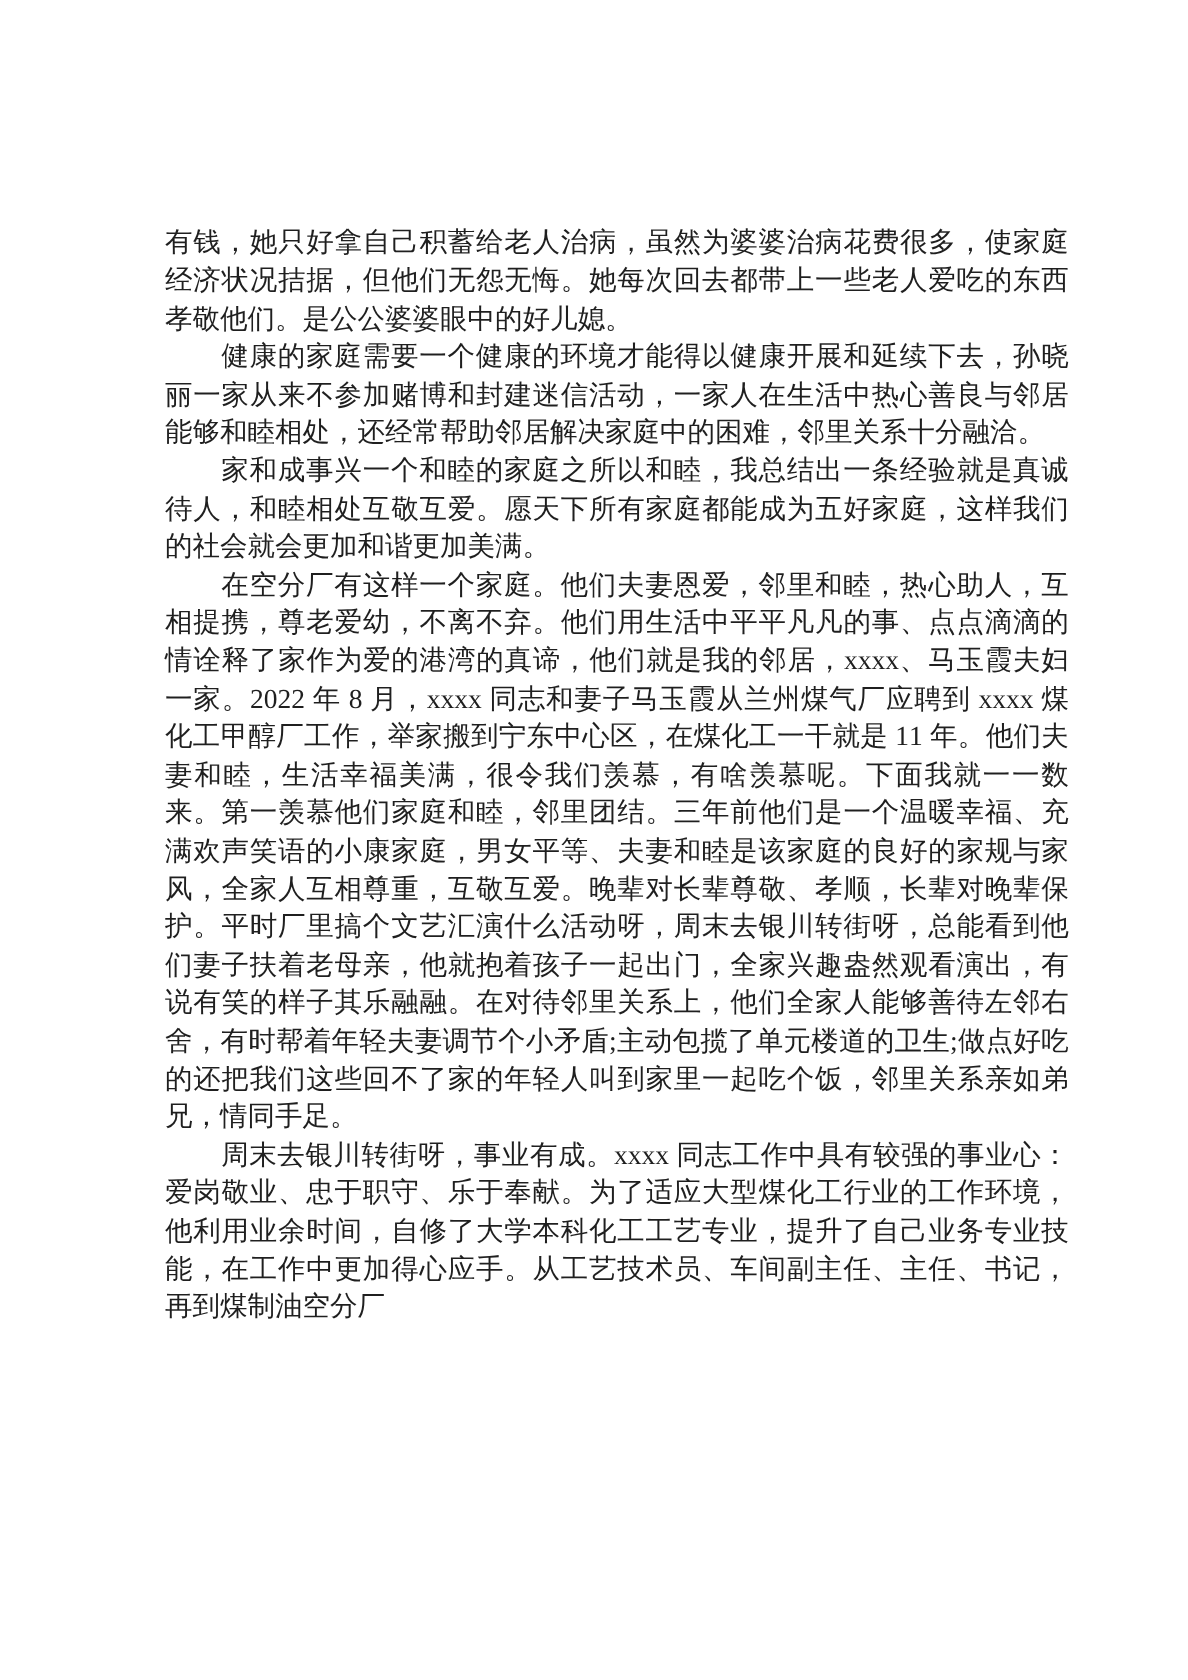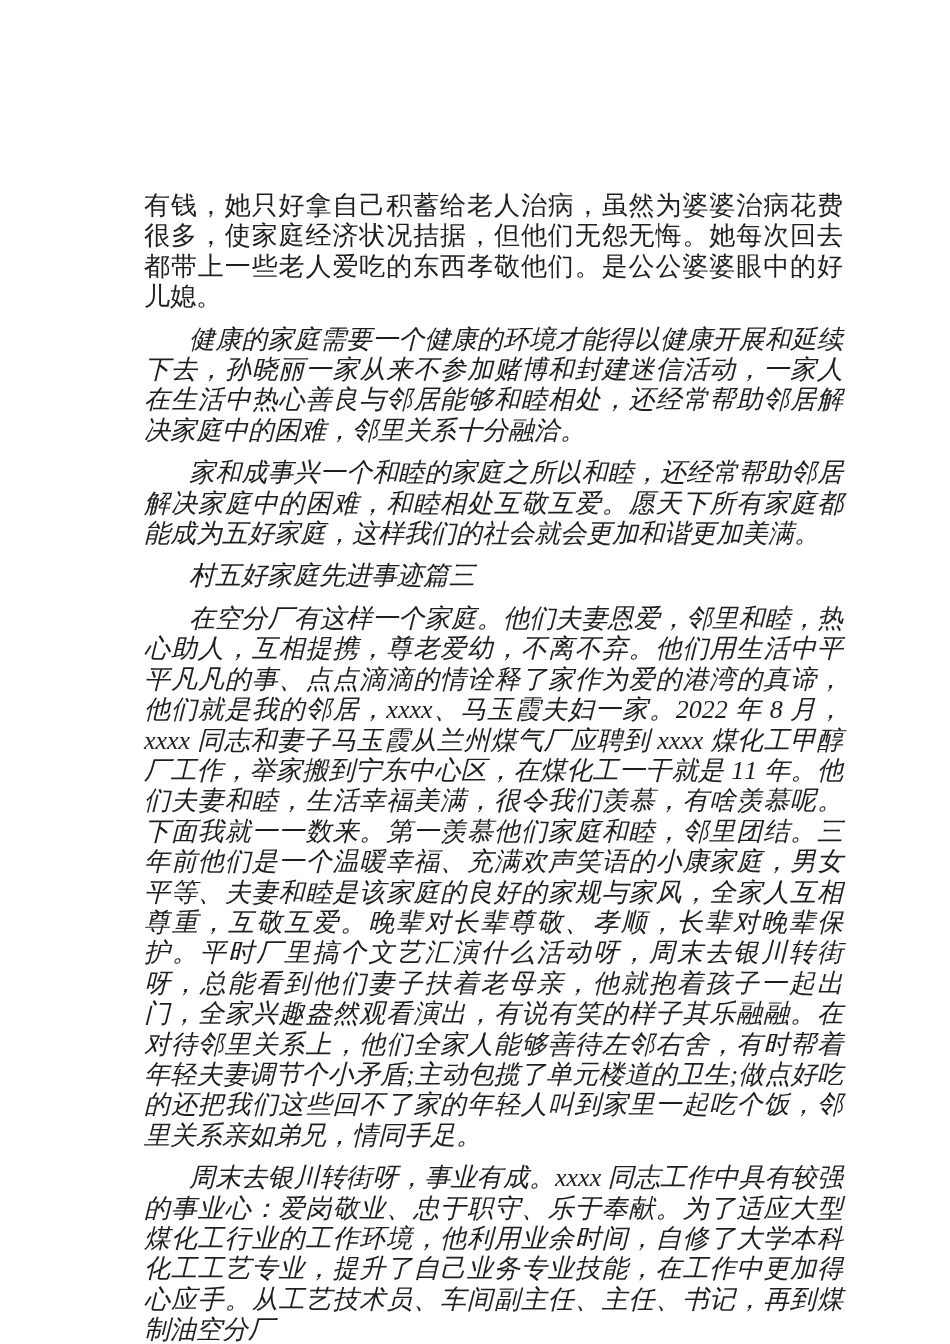--- a/index.html
+++ b/index.html
@@ -15,42 +15,40 @@
     overflow: hidden;
     font-family: "Liberation Serif", "DejaVu Serif", serif;
   }
   .text-block {
     position: absolute;
     left: 132px;
     top: 179px;
     width: 723px;
   }
   .para {
-    margin: 12px;
+    margin: 0;
     padding: 0;
-    font-size: 26px;
+    font-size: 22px;
     line-height: 30.4px;
     color: #1f1f1f;
     text-align: justify;
     text-align-last: left;
     text-justify: inter-character;
     font-kerning: none;
     word-break: normal;
     overflow-wrap: break-word;
   }
   .para.indent {
     text-indent: 45px;
-    font-style: italic;
   }
 </style>
 </head>
 <body>
 
 <div class="page">
   <div class="text-block">
       <p class="para">有钱，她只好拿自己积蓄给老人治病，虽然为婆婆治病花费很多，使家庭经济状况拮据，但他们无怨无悔。她每次回去都带上一些老人爱吃的东西孝敬他们。是公公婆婆眼中的好儿媳。</p>
       <p class="para indent">健康的家庭需要一个健康的环境才能得以健康开展和延续下去，孙晓丽一家从来不参加赌博和封建迷信活动，一家人在生活中热心善良与邻居能够和睦相处，还经常帮助邻居解决家庭中的困难，邻里关系十分融洽。</p>
-      <p class="para indent">家和成事兴一个和睦的家庭之所以和睦，还经常帮助邻居解决家庭中的困难，和睦相处互敬互爱。愿天下所有家庭都能成为五好家庭，这样我们的社会就会更加和谐更加美满。</p>
-      <p class="para indent">村五好家庭先进事迹篇三</p>
+      <p class="para indent">家和成事兴一个和睦的家庭之所以和睦，我总结出一条经验就是真诚待人，和睦相处互敬互爱。愿天下所有家庭都能成为五好家庭，这样我们的社会就会更加和谐更加美满。</p>
       <p class="para indent">在空分厂有这样一个家庭。他们夫妻恩爱，邻里和睦，热心助人，互相提携，尊老爱幼，不离不弃。他们用生活中平平凡凡的事、点点滴滴的情诠释了家作为爱的港湾的真谛，他们就是我的邻居，xxxx、马玉霞夫妇一家。2022 年 8 月，xxxx 同志和妻子马玉霞从兰州煤气厂应聘到 xxxx 煤化工甲醇厂工作，举家搬到宁东中心区，在煤化工一干就是 11 年。他们夫妻和睦，生活幸福美满，很令我们羡慕，有啥羡慕呢。下面我就一一数来。第一羡慕他们家庭和睦，邻里团结。三年前他们是一个温暖幸福、充满欢声笑语的小康家庭，男女平等、夫妻和睦是该家庭的良好的家规与家风，全家人互相尊重，互敬互爱。晚辈对长辈尊敬、孝顺，长辈对晚辈保护。平时厂里搞个文艺汇演什么活动呀，周末去银川转街呀，总能看到他们妻子扶着老母亲，他就抱着孩子一起出门，全家兴趣盎然观看演出，有说有笑的样子其乐融融。在对待邻里关系上，他们全家人能够善待左邻右舍，有时帮着年轻夫妻调节个小矛盾;主动包揽了单元楼道的卫生;做点好吃的还把我们这些回不了家的年轻人叫到家里一起吃个饭，邻里关系亲如弟兄，情同手足。</p>
       <p class="para indent">周末去银川转街呀，事业有成。xxxx 同志工作中具有较强的事业心：爱岗敬业、忠于职守、乐于奉献。为了适应大型煤化工行业的工作环境，他利用业余时间，自修了大学本科化工工艺专业，提升了自己业务专业技能，在工作中更加得心应手。从工艺技术员、车间副主任、主任、书记，再到煤制油空分厂</p>
     </div>
 </div>
 
 </body></html>

